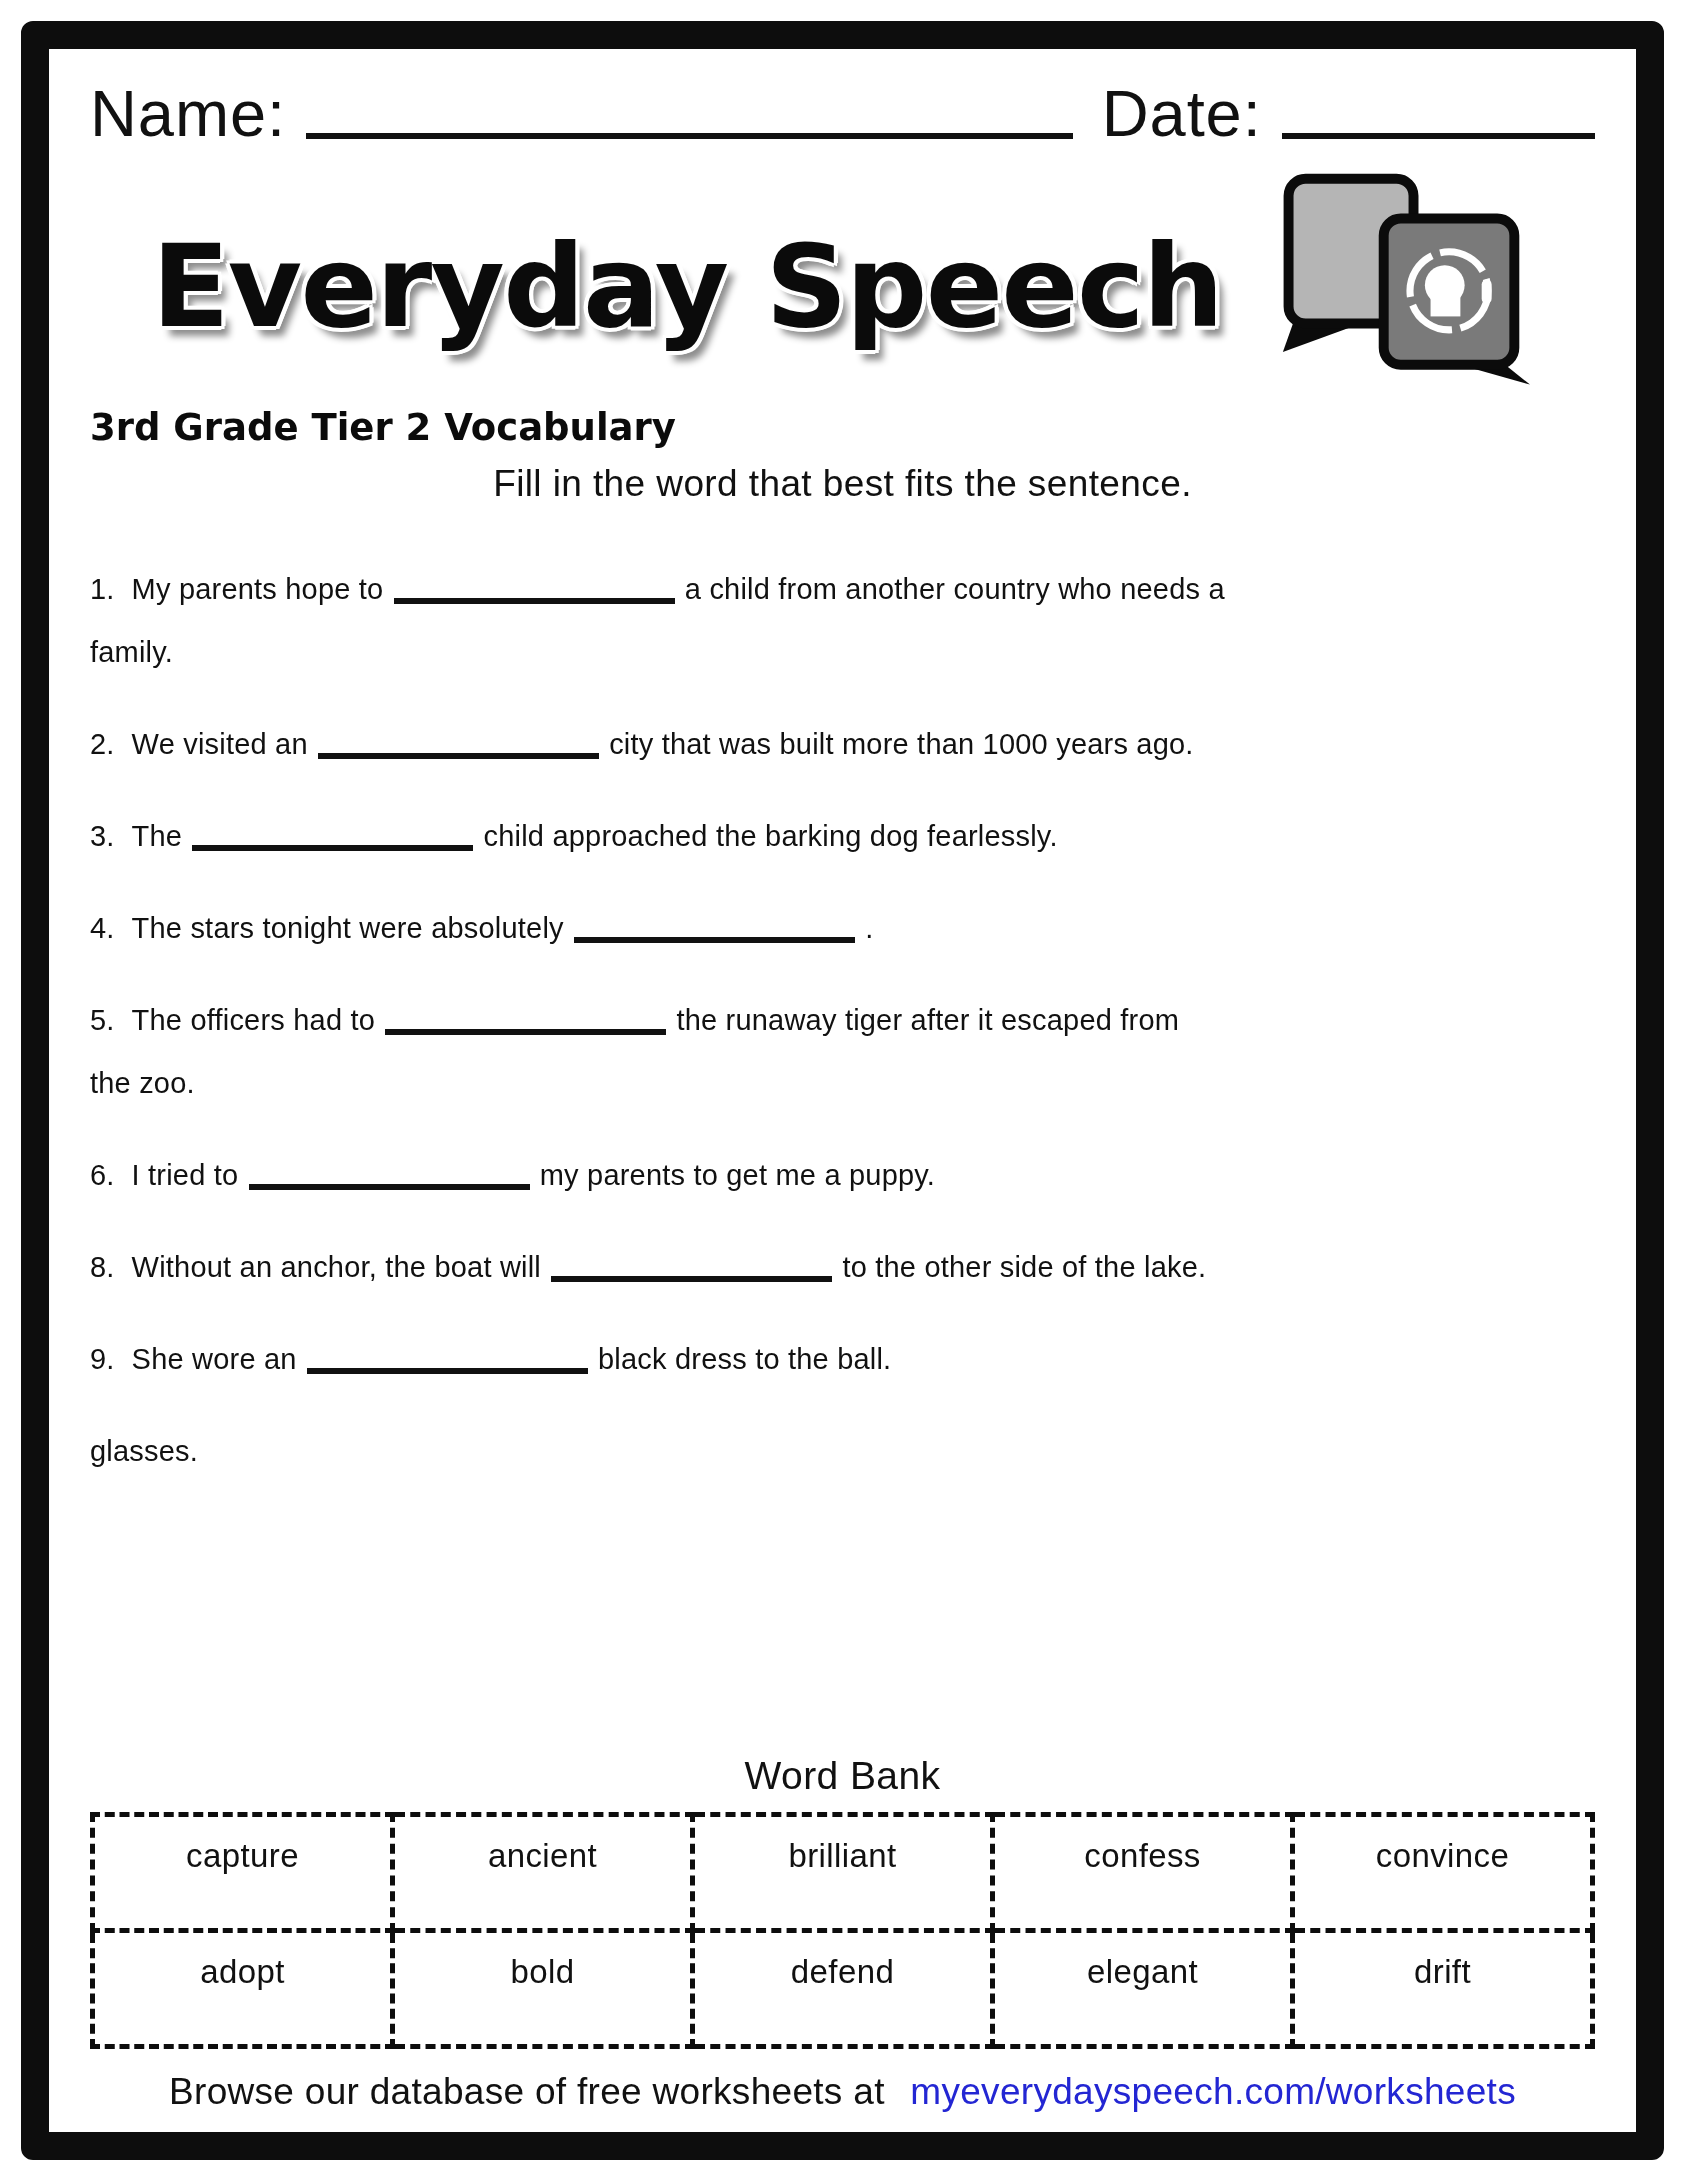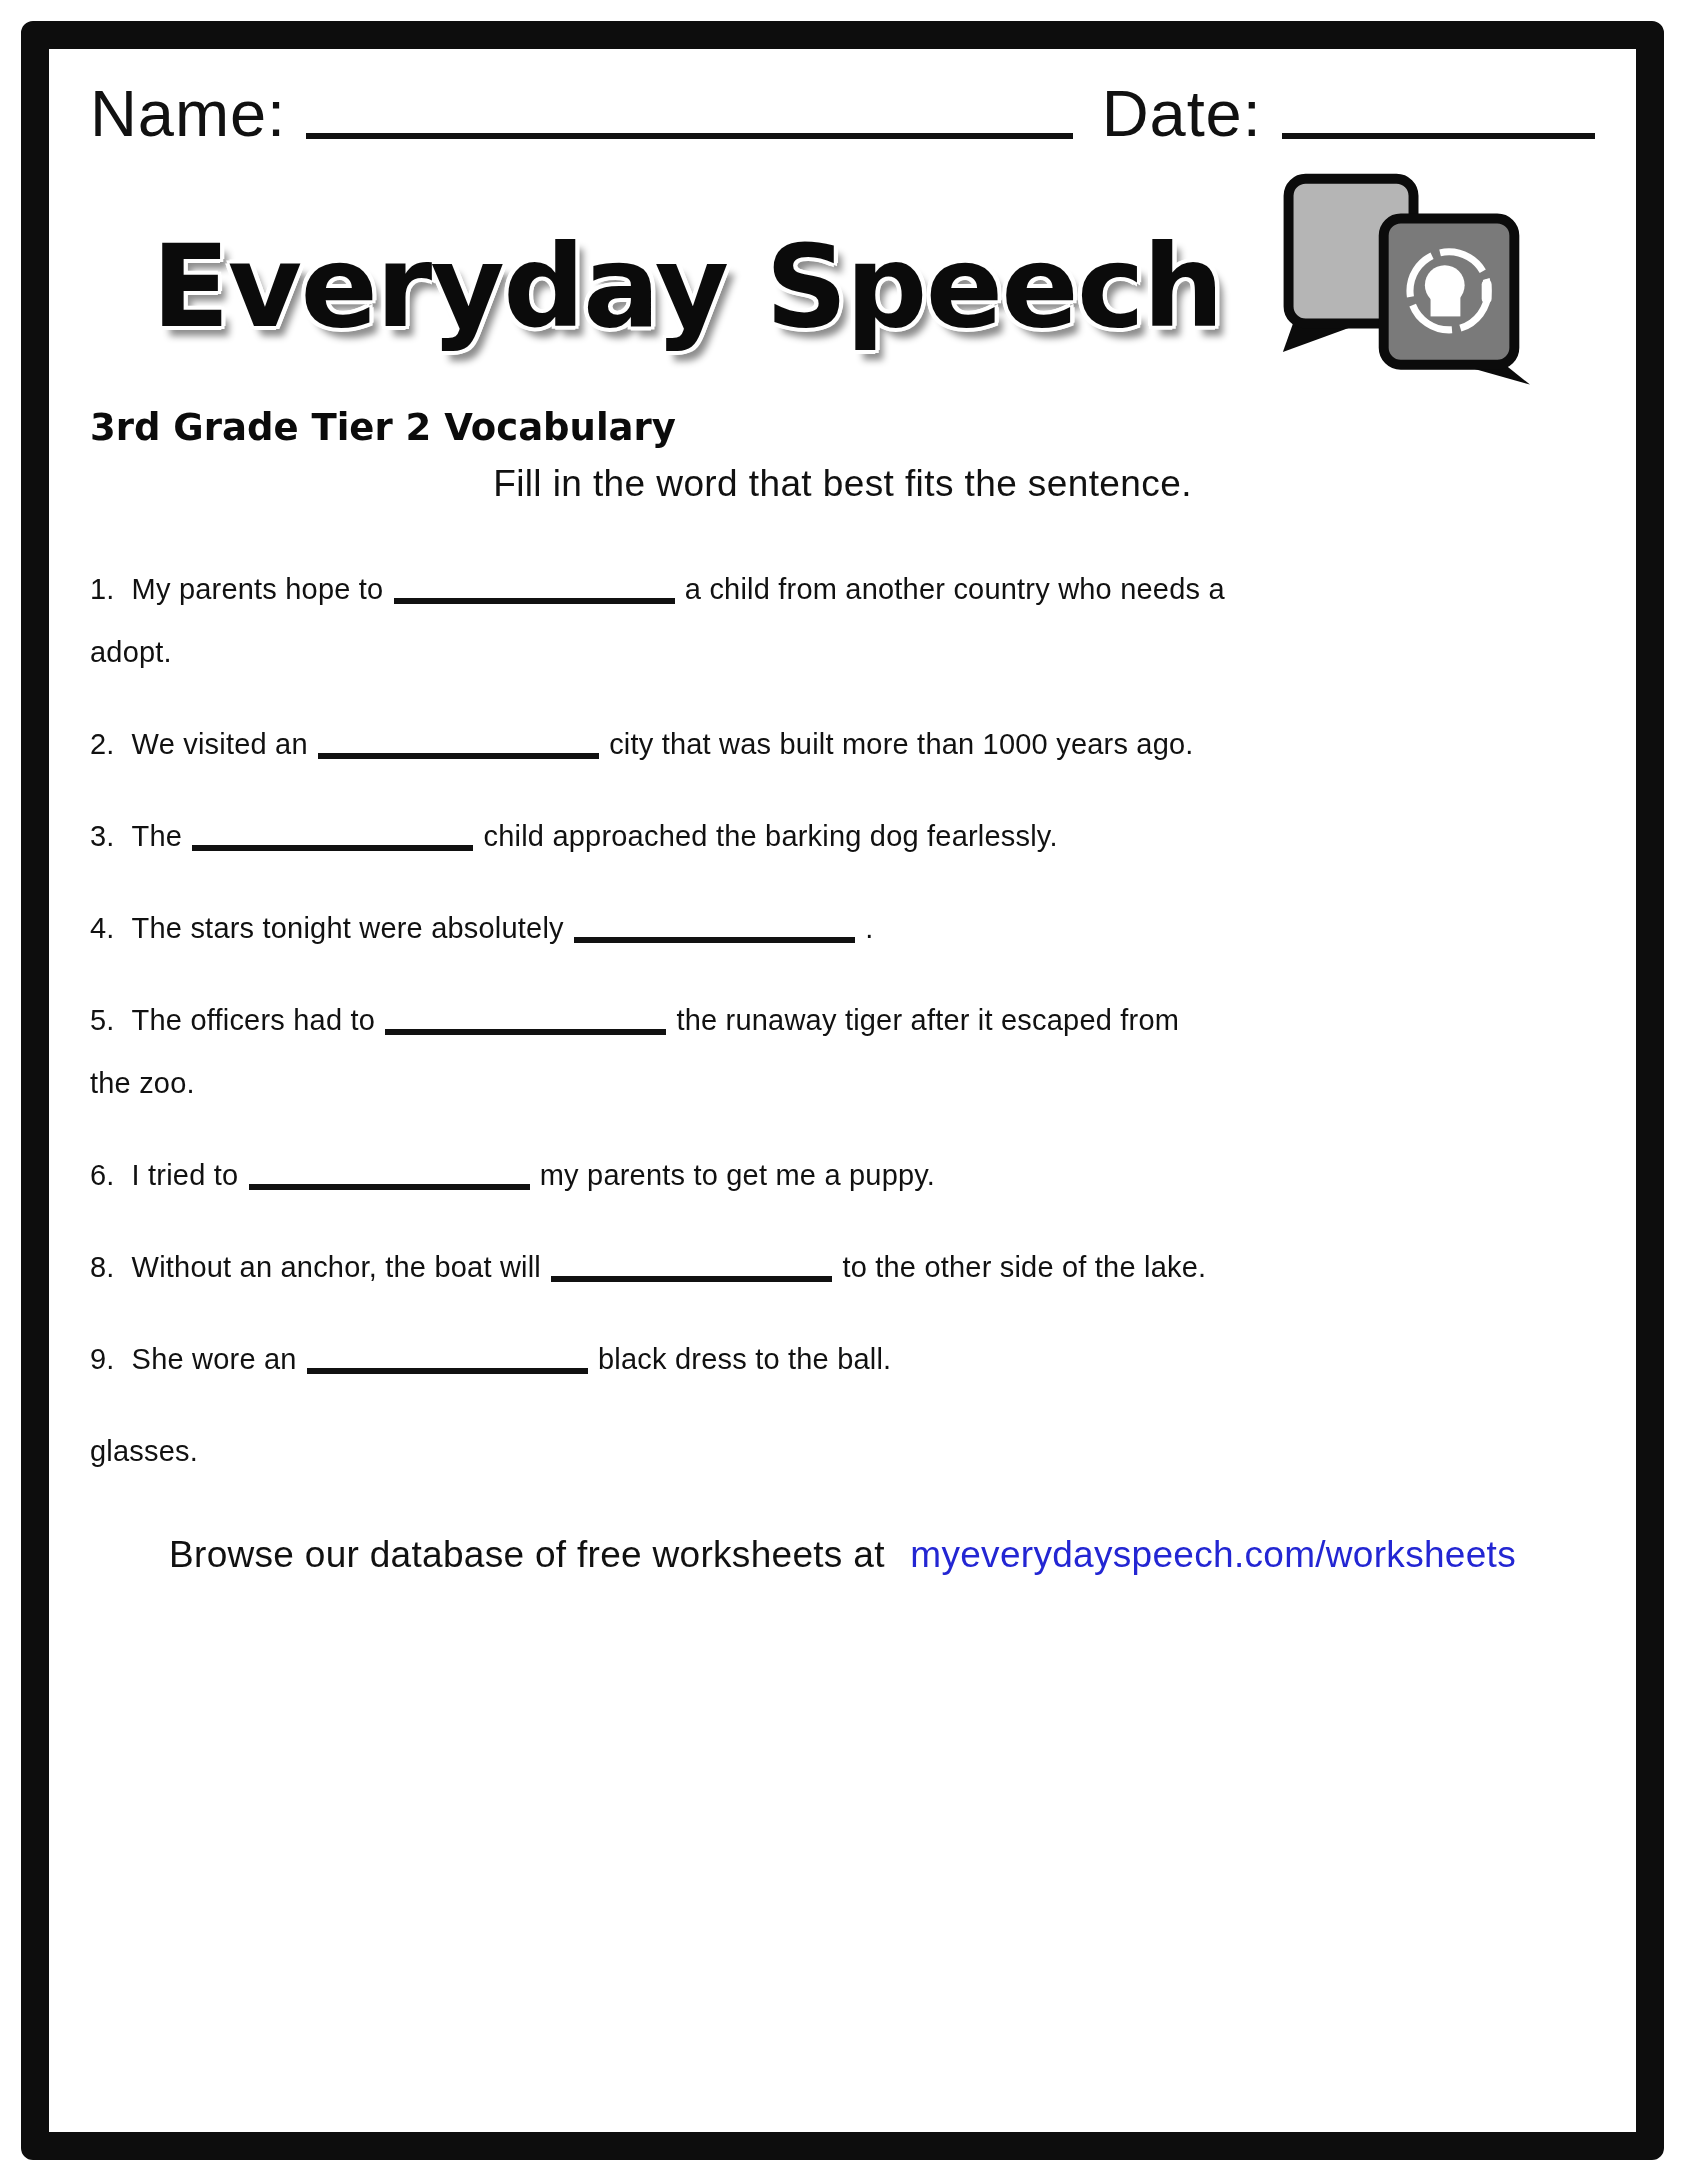--- a/index.html
+++ b/index.html
@@ -87,21 +87,21 @@
   </div>
 
   <div class="subtitle">3rd Grade Tier 2 Vocabulary</div>
   <div class="instruction">Fill in the word that best fits the sentence.</div>
 
   <div class="sentences" id="sentences">
     <div class="sentence">
       <div class="line1">
         <span class="num">1.</span><span class="before">My parents hope to</span><span class="blank"></span><span class="after">a child from another country who needs a</span>
       </div>
-      <div class="cont">adopt.</div>
+      <div class="cont">family.</div>
     </div>
 
     <div class="sentence">
       <div class="line1">
         <span class="num">2.</span><span class="before">We visited an</span><span class="blank"></span><span class="after">city that was built more than 1000 years ago.</span>
       </div>
 
     </div>
 
     <div class="sentence">
@@ -145,20 +145,41 @@
         <span class="num">9.</span><span class="before">She wore an</span><span class="blank"></span><span class="after">black dress to the ball.</span>
       </div>
 
     </div>
 
     <div class="sentence">
       <div class="cont">glasses.</div>
     </div>
   </div>
 
+  <div class="bank-section">
+    <div class="bank-title">Word Bank</div>
+    <table class="bank">
+      <tbody id="bank-body">
+          <tr>
+            <td>capture</td>
+            <td>ancient</td>
+            <td>brilliant</td>
+            <td>confess</td>
+            <td>convince</td>
+          </tr>
+          <tr>
+            <td>adopt</td>
+            <td>bold</td>
+            <td>defend</td>
+            <td>elegant</td>
+            <td>drift</td>
+          </tr>
+        </tbody>
+    </table>
+  </div>
 
   <div class="footer">
     <span>Browse our database of free worksheets at</span>
     <span class="link" style="color: rgb(35, 38, 211);">myeverydayspeech.com/worksheets</span>
   </div>
 
 </div>
 
 
 </body></html>

